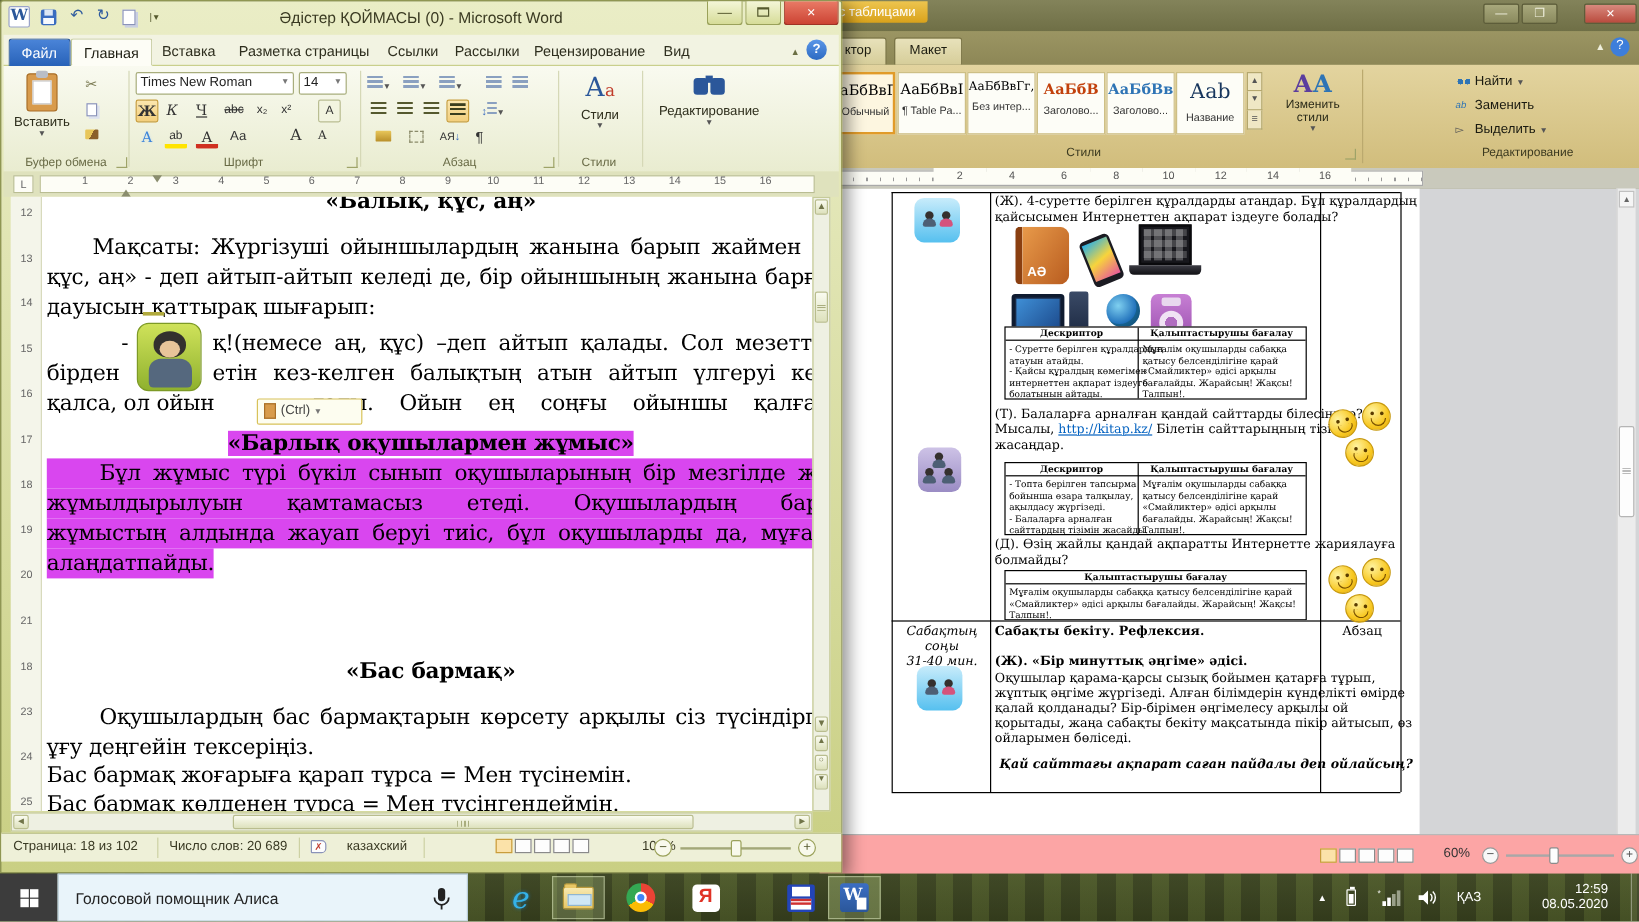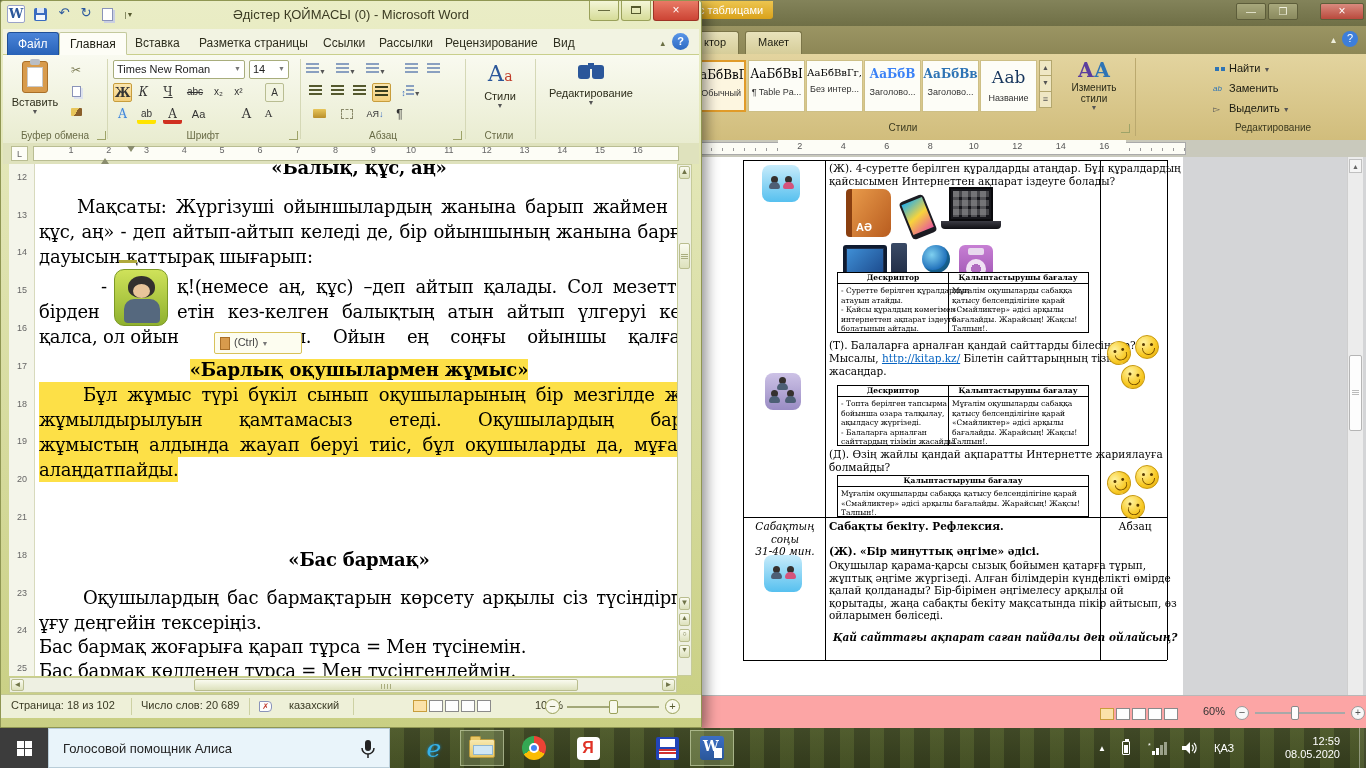--- a/index.html
+++ b/index.html
@@ -77,21 +77,21 @@
   
   #fw-hrulerrow{position:absolute;left:2px;top:142px;right:2px;height:21px;background:#dfe2bd}
   #fw-hruler{position:absolute;left:30px;top:3px;width:646px;height:15px;background:#fdfdf6;border:1px solid #b9bd92}
   .rlist{display:flex;position:absolute;left:49px;top:0;height:15px}
   .rlist span{width:37.8px;text-align:center;font-size:9px;color:#666;line-height:15px}
   #fw-doc{position:absolute;left:8px;top:163px;width:668px;height:512px;background:#fff;overflow:hidden;color:#000}
   #fw-vruler{position:absolute;left:0;top:0;width:26px;height:512px;background:#f4f5ea;border-right:1px solid #d8dabd}
   .vlist span{display:flex;height:37.8px;align-items:center;justify-content:center;font-size:9px;color:#666}
   .fline{position:absolute;font-family:"DejaVu Serif",serif;font-size:18px;letter-spacing:-0.2px;line-height:25px;white-space:nowrap}
   .fj{width:680px;text-align:justify;text-align-last:justify;white-space:normal;height:25px;overflow:hidden}
-  .yel{background:#fde047}
+  .yel{background:#d946ef}
   .fhead{font-weight:bold;text-align:center;white-space:nowrap}
   #fw-vscroll{position:absolute;left:676px;top:163px;width:15px;height:512px;background:#eef0e2;border:1px solid #c6cb9a}
   #fw-hscroll{position:absolute;left:8px;top:676px;width:668px;height:16px;background:#eef0e2;border:1px solid #c6cb9a}
   .sc-btn{position:absolute;background:linear-gradient(#fafbf0,#dde1bc);border:1px solid #b9bd8e;color:#707448;font-size:8px;text-align:center;border-radius:2px}
   #fw-status{position:absolute;left:0;top:693px;right:0;height:24px;background:#eef0d8;border-top:1px solid #c2c795;font-size:11px;color:#3a3a24}
   .st-item{position:absolute;top:4px;white-space:nowrap}
   .st-sep{position:absolute;top:3px;width:1px;height:17px;background:#cdd1a3}
 
   
   #taskbar{position:absolute;left:0;top:728px;width:1366px;height:40px;z-index:50;background:linear-gradient(#49532c,#39421f);background-image:repeating-linear-gradient(90deg,rgba(120,140,60,.18) 0 14px,rgba(0,0,0,.12) 14px 30px),linear-gradient(#49532c,#39421f)}
@@ -130,21 +130,21 @@
         </div>
       <div class="gcell" style="left:65px">
           <span class="pv">АаБбВвІ</span>
           <span class="lb">¶ Table Pa...</span>
         </div>
       <div class="gcell" style="left:123px">
           <span class="pv" style="font-size:10px">АаБбВвГг,</span>
           <span class="lb">Без интер...</span>
         </div>
       <div class="gcell" style="left:181px">
-          <span class="pv" style="font-weight:bold;color:#3b82f6">АаБбВ</span>
+          <span class="pv" style="font-weight:bold;color:#c2410c">АаБбВ</span>
           <span class="lb">Заголово...</span>
         </div>
       <div class="gcell" style="left:239px">
           <span class="pv" style="font-weight:bold;color:#2e74b5">АаБбВв</span>
           <span class="lb">Заголово...</span>
         </div>
       <div class="gcell" style="left:297px">
           <span class="pv" style="font-size:17px;color:#17365d">Аab</span>
           <span class="lb">Название</span>
         </div>

